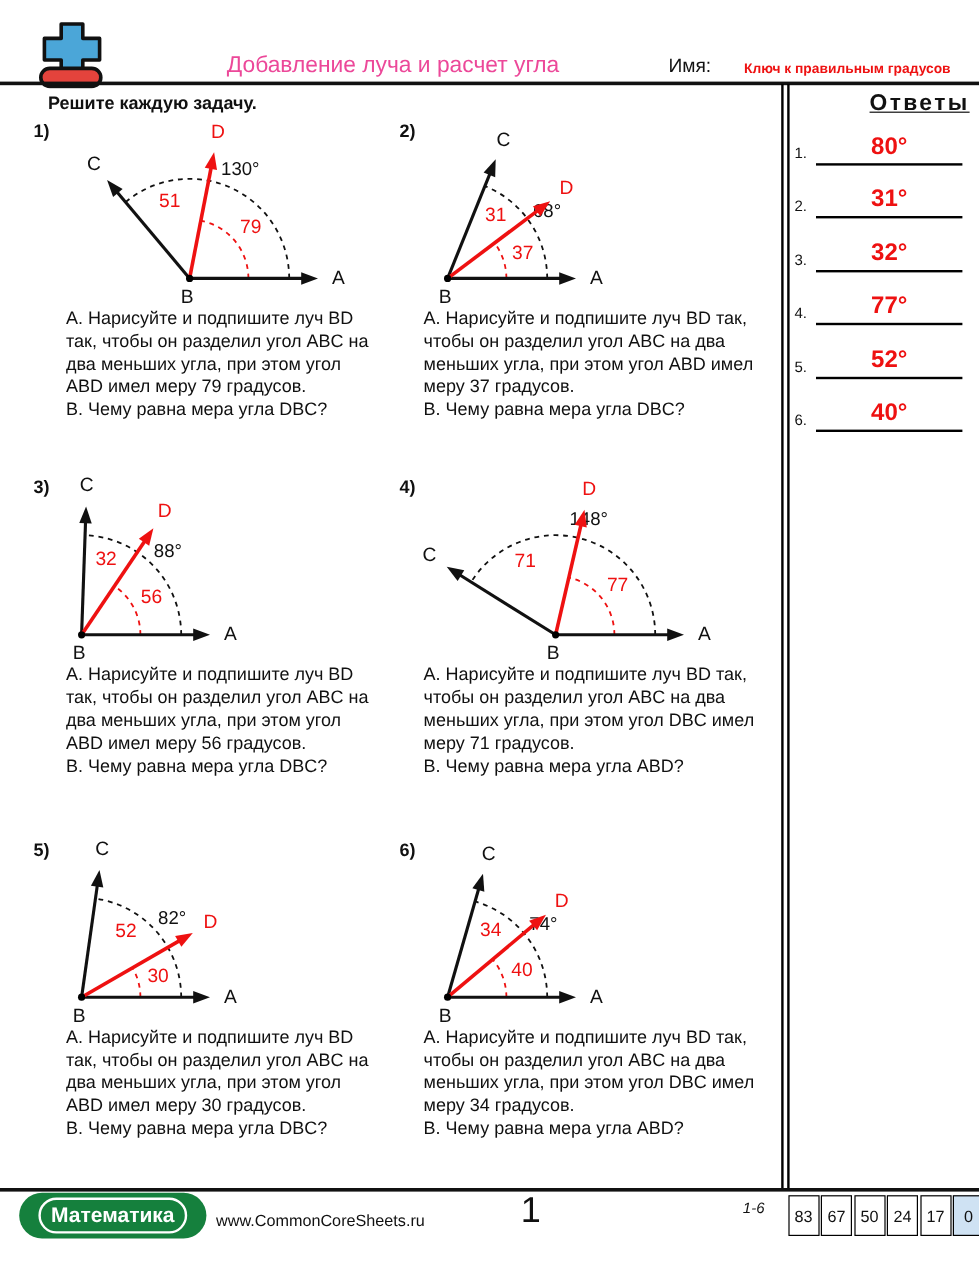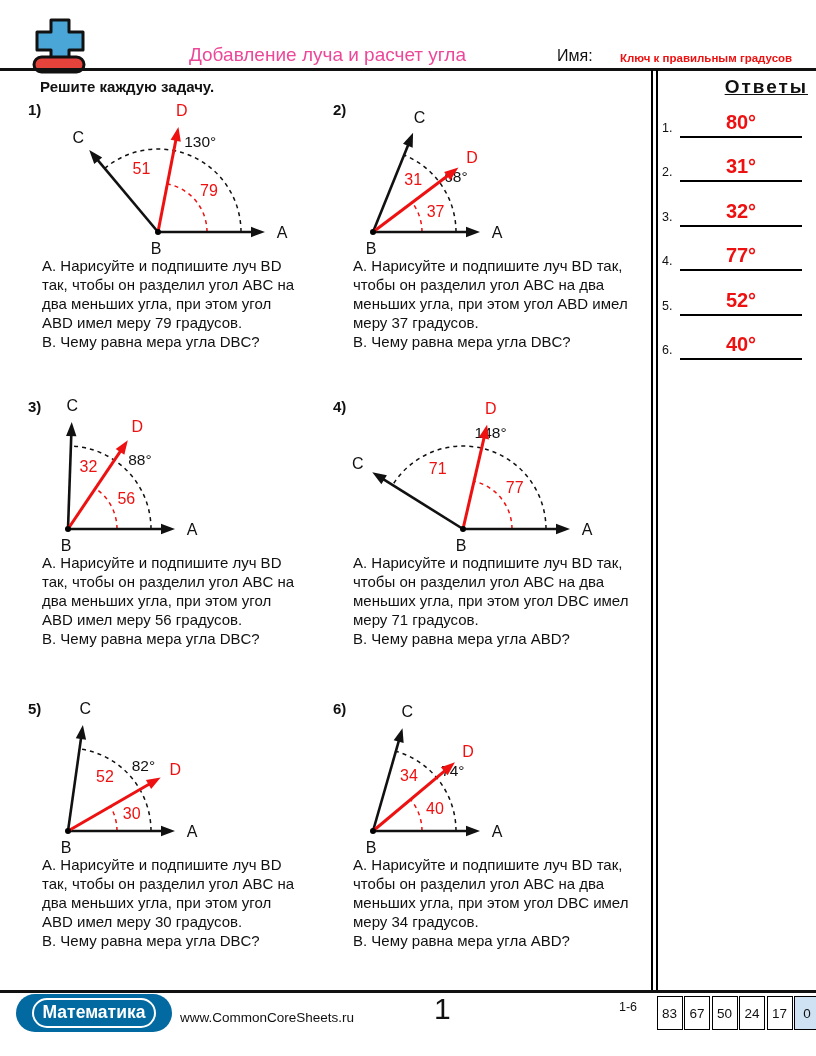--- a/index.html
+++ b/index.html
@@ -29,33 +29,33 @@
   .ans-line { position:absolute; bottom:0; left:20px; width:122px; text-align:center;
               border-bottom:2px solid #000; }
   .ans-val { display:inline-block; font-size:20px; font-weight:bold; color:#ee1111;
              line-height:26px; padding-bottom:1px; }
 
   
   .cell { position:absolute; width:305px; height:295px; }
   .cell.right { width:330px; }
   .pnum { position:absolute; left:8px; top:5px; font-weight:bold; font-size:15px; }
   svg.diagram { position:absolute; left:0; top:0; pointer-events:none; }
-  .ptext { position:absolute; left:22px; top:160px; width:295px; font-size:15px; line-height:19px; }
+  .ptext { position:absolute; left:35px; top:160px; width:295px; font-size:15px; line-height:19px; }
   .cell.right .ptext { left:28px; width:305px; }
   .ptext div { white-space:nowrap; }
 
   
   .footer-rule { position:absolute; left:0; top:990px; width:816px; height:2.5px; background:#111; }
-  .brand { position:absolute; left:16px; top:994px; width:156px; height:38px; background:#0369a1;
+  .brand { position:absolute; left:16px; top:994px; width:156px; height:38px; background:#15803d;
            border-radius:19px; display:flex; align-items:center; justify-content:center; }
   .brand-inner { color:#fff; font-size:17.5px; font-weight:bold; border:2.5px solid #fff;
                  border-radius:15px; padding:2px 9px 3px 9px; }
   .website { position:absolute; left:180px; top:1010px; font-size:13.5px; }
   .page-num { position:absolute; left:434px; top:992px; font-size:30px; }
-  .score-range { position:absolute; left:619px; top:1000px; font-size:12.5px; }
+  .score-range { position:absolute; left:619px; top:1000px; font-size:12.5px;font-style:italic; }
   .score-row { position:absolute; left:655px; top:996px; display:flex; }
   .score-box { width:26px; height:34px; border:1.6px solid #000; margin-left:1.5px;
                display:flex; align-items:center; justify-content:center; font-size:13.5px; }
   .score-box.hl { background:#cfe2f3; }
 </style>
 </head>
 <body>
 
 <svg class="logo" width="80" height="56" viewBox="0 0 80 56">
   <path d="M 35 2 h 18 v 12 h 14 v 18 h -14 v 12 h -18 v -12 h -14 v -18 h 14 Z" fill="#4ba6d8" stroke="#111" stroke-width="3" stroke-linejoin="round"></path>

